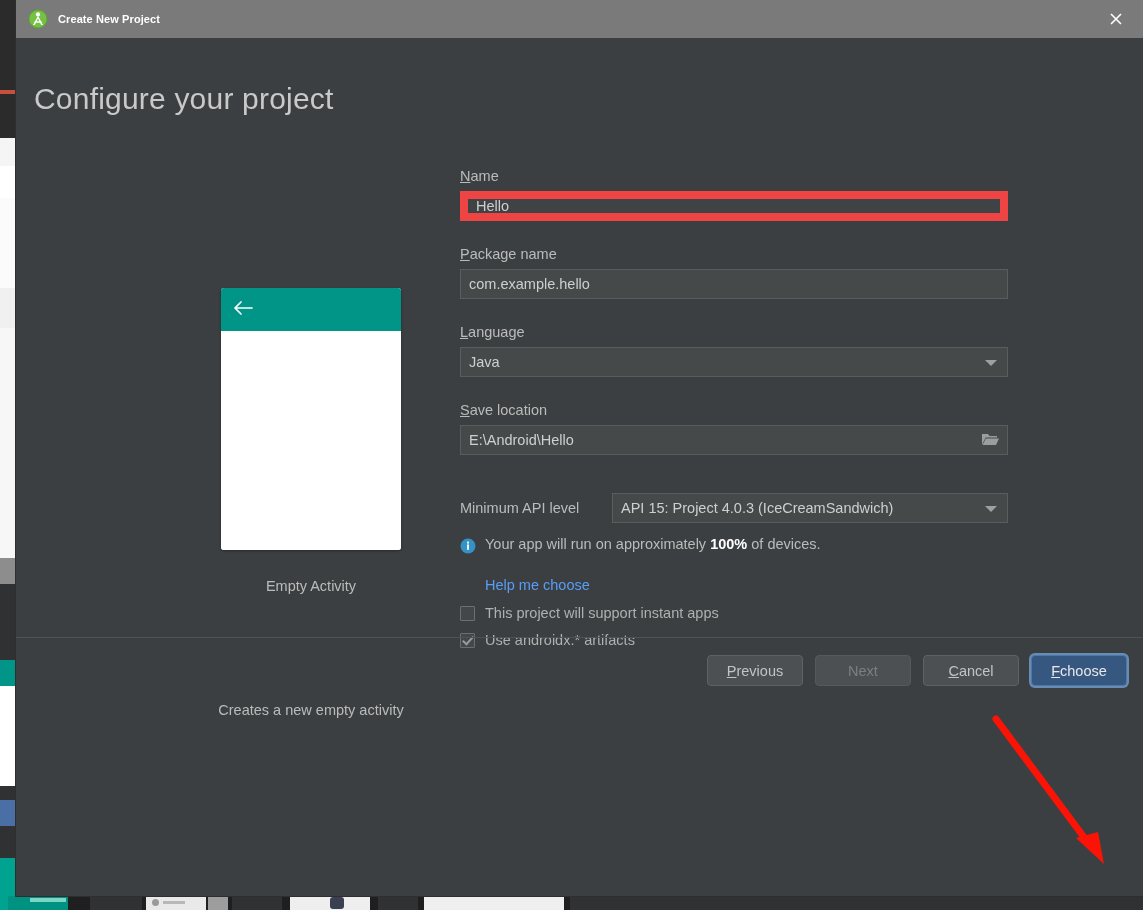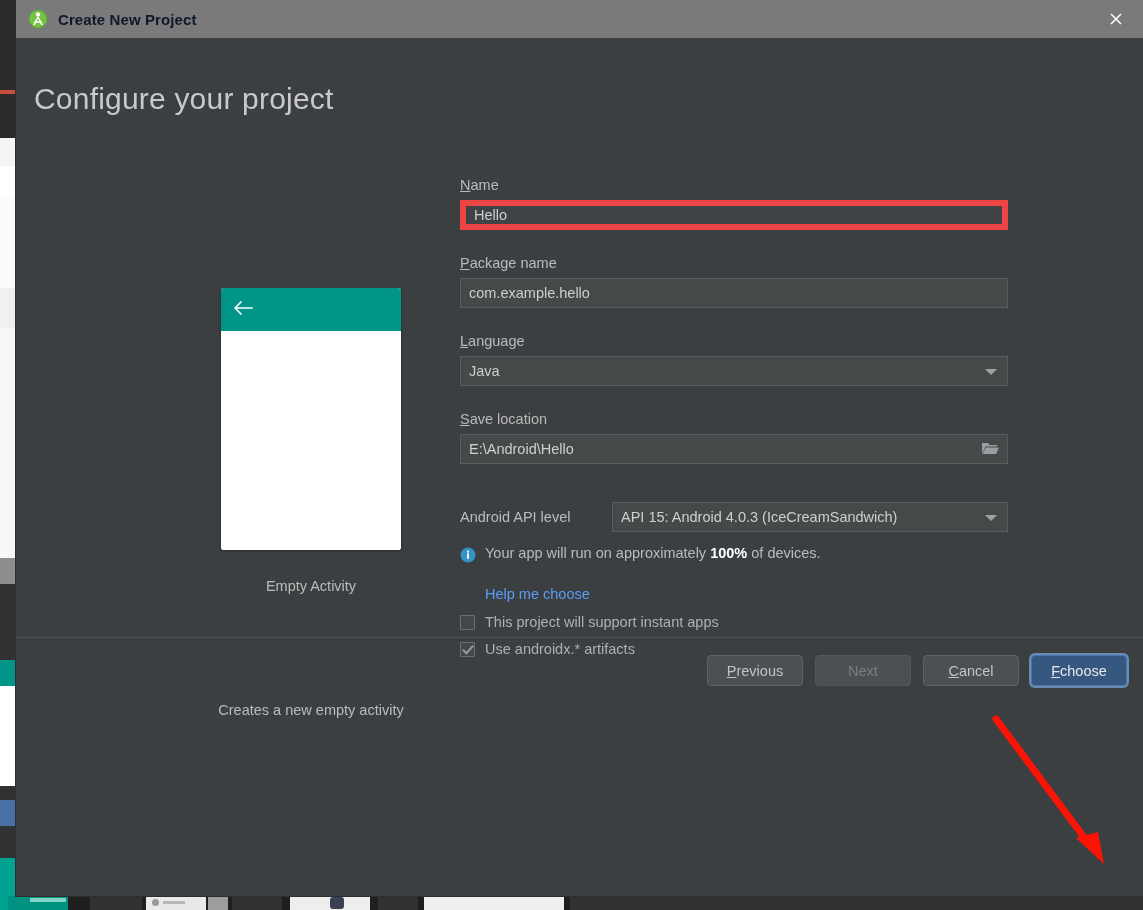--- a/index.html
+++ b/index.html
@@ -65,22 +65,22 @@
     align-items: center;
     padding-left: 12px;
     box-sizing: border-box;
   }
   .as-icon {
     width: 20px; height: 20px; flex: 0 0 20px;
     margin-right: 10px;
     position: relative;
   }
   .title-text {
-    font-size: 15px;
-    color: #0f172a;
+    font-size: 11px;
+    color: #ffffff;
     font-weight: bold;
     letter-spacing: .1px;
   }
   .close-btn {
     position: absolute;
     right: 0; top: 0;
     width: 54px; height: 38px;
     display: flex; align-items: center; justify-content: center;
     cursor: pointer;
   }
@@ -137,38 +137,37 @@
     text-align: center;
   }
 
   
   .form { position: absolute; left: 444px; top: 130px; width: 560px; }
   .field-label {
     font-size: 14.5px;
     color: #bbbbbb;
     margin-bottom: 7px;
     display: block;
-    margin-top: 9px;
   }
   .field-label .mn { text-decoration: underline; }
   .text-input {
     width: 548px;
     height: 30px;
     box-sizing: border-box;
     background: #45494a;
     border: 1px solid #5a5d5e;
     color: #cfcfcf;
     font-size: 14.5px;
     font-family: "Liberation Sans", sans-serif;
     padding: 0 8px;
     outline: none;
     border-radius: 0;
   }
   .text-input.focused {
-    border: 6px solid #ef4444;
+    border: 8px solid #ef4444;
     background: #3f4345;
   }
   .field-block { margin-bottom: 25px; }
 
   .input-with-icon { position: relative; width: 548px; }
   .folder-icon {
     position: absolute;
     right: 8px; top: 6px;
     width: 19px; height: 17px;
     cursor: pointer;
@@ -434,23 +433,23 @@
             <span class="folder-icon">
               <svg width="19" height="17" viewBox="0 0 19 17">
                 <path d="M1 14 L1 3 L7 3 L8.6 5 L16 5 L16 6.6 L4.6 6.6 L1 14 Z" fill="#9a9ea0"></path>
                 <path d="M4.8 7.4 L18 7.4 L15 14 L1.6 14 Z" fill="#9a9ea0"></path>
               </svg>
             </span>
           </div>
         </div>
 
         <div class="api-row">
-          <span class="api-label">Android API level</span>
+          <span class="api-label">Minimum API level</span>
           <div class="combo api">
-            <span>API 15: Android 4.0.3 (IceCreamSandwich)</span>
+            <span>API 15: Project 4.0.3 (IceCreamSandwich)</span>
             <span class="arrow"></span>
           </div>
         </div>
 
         <div class="info-row">
           <span class="info-icon">
             <svg width="16" height="16" viewBox="0 0 16 16">
               <circle cx="8" cy="8" r="7.5" fill="#3592c4"></circle>
               <rect x="7.1" y="6.4" width="1.8" height="5.4" fill="#ffffff"></rect>
               <rect x="7.1" y="3.6" width="1.8" height="2" fill="#ffffff"></rect>

